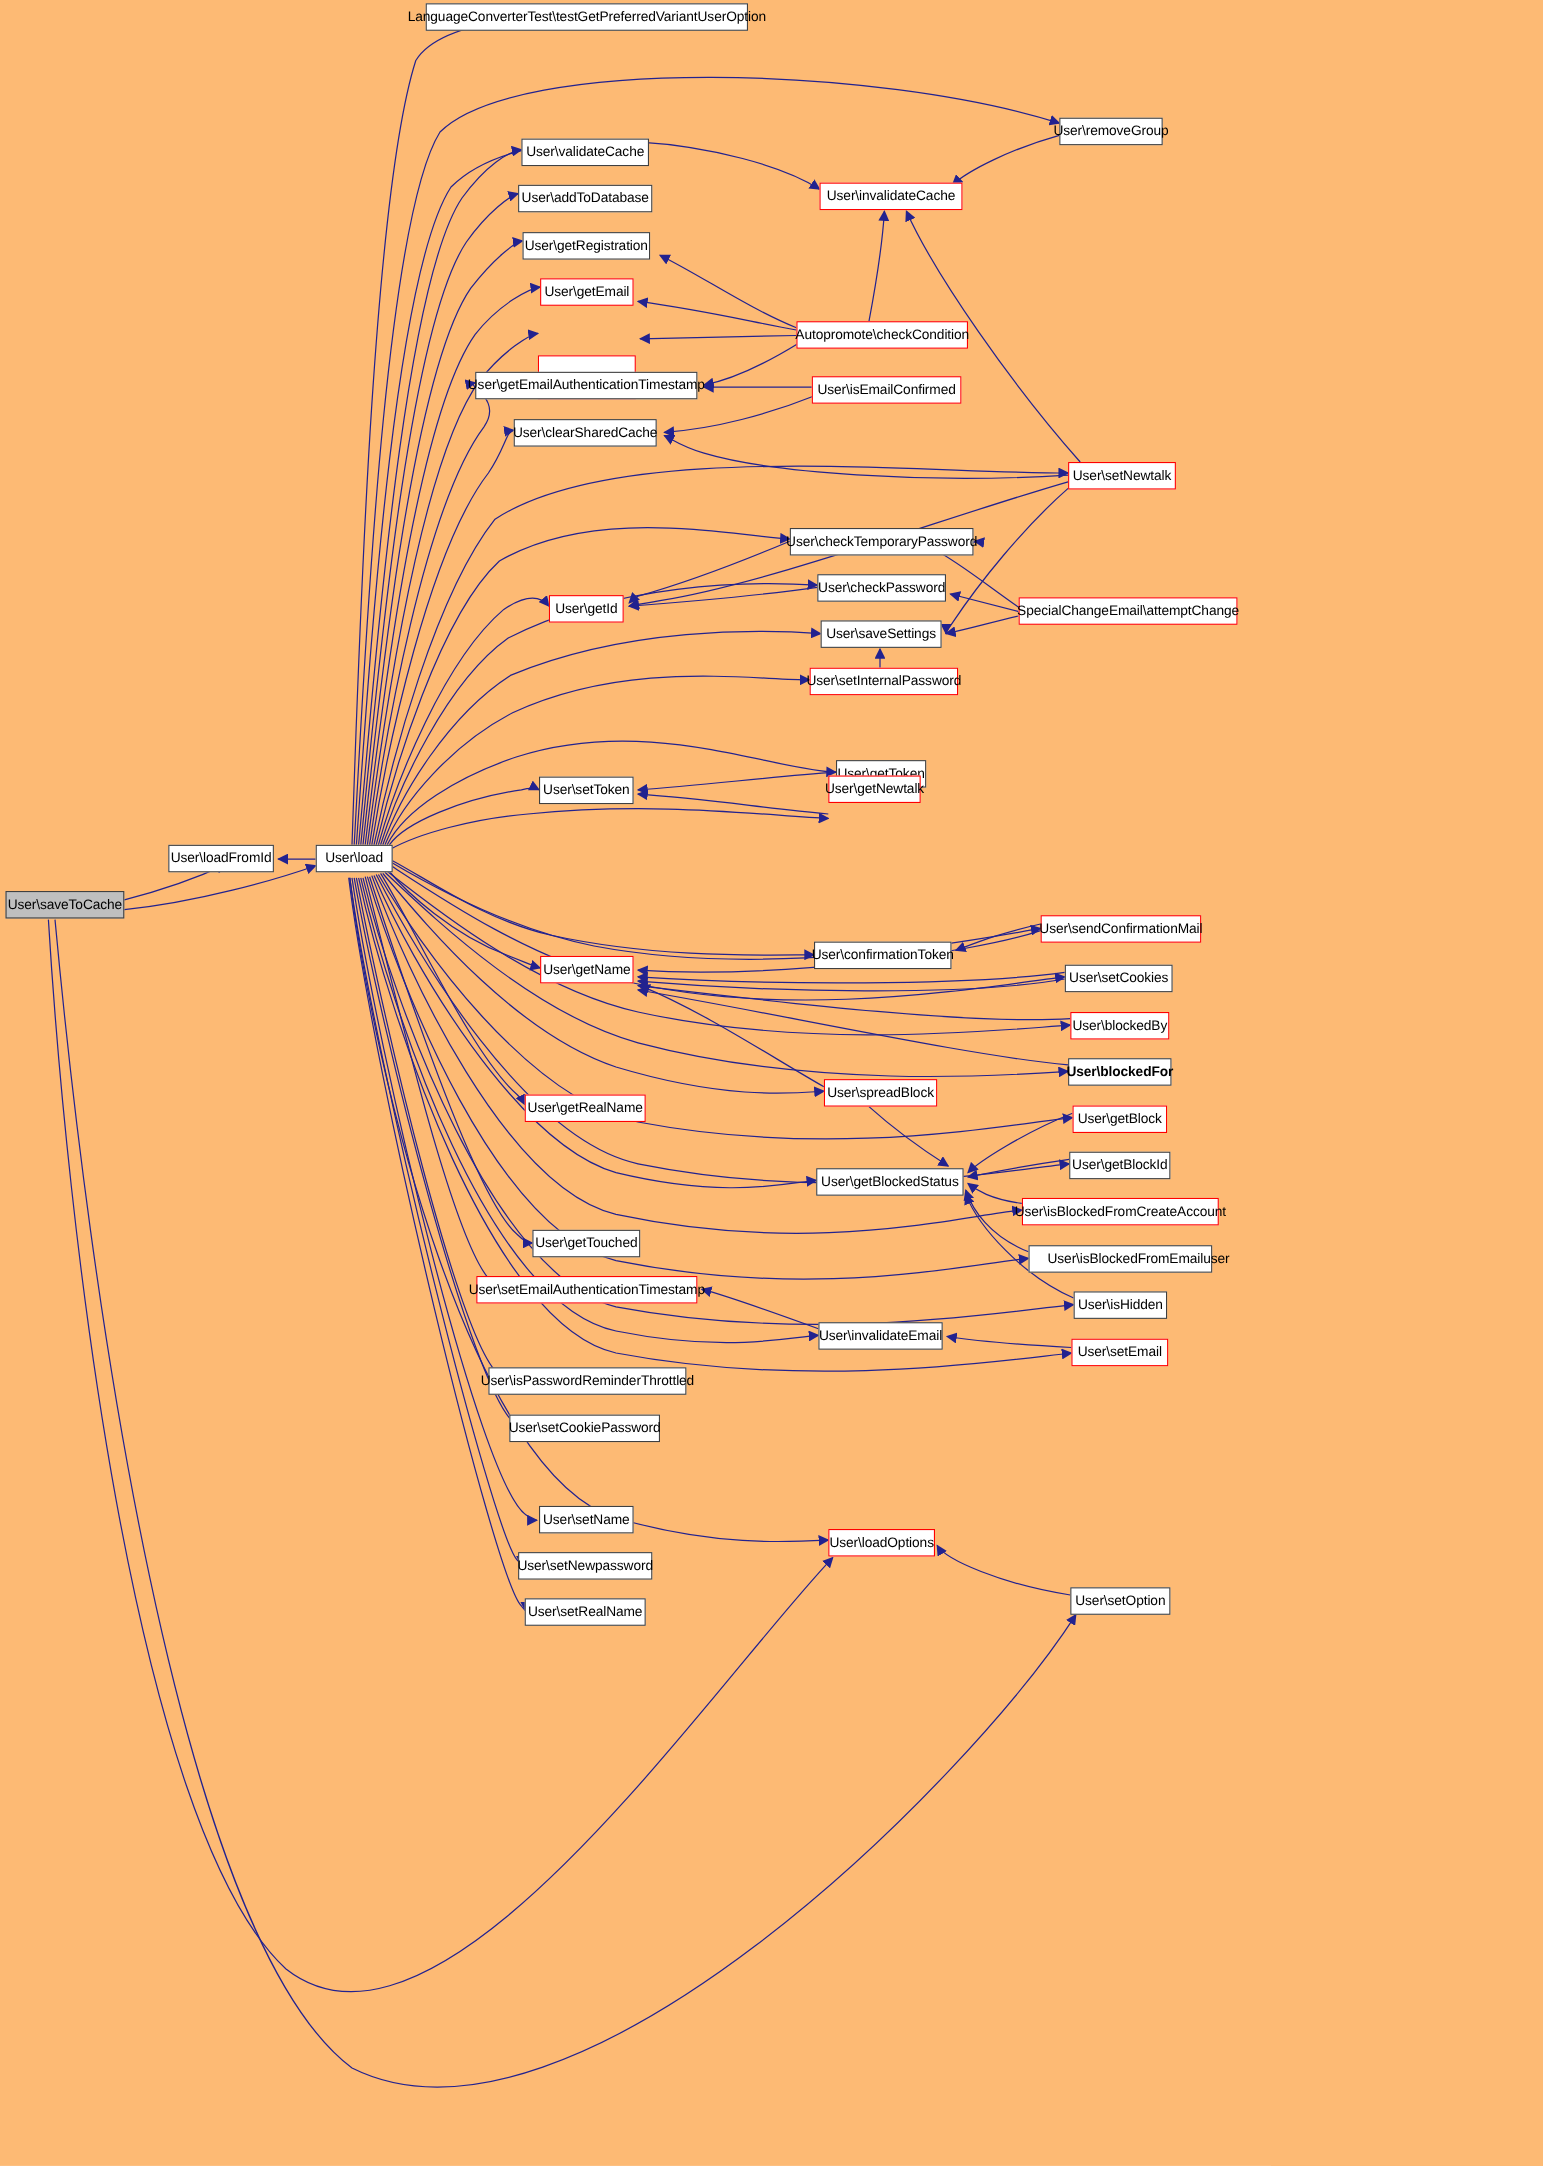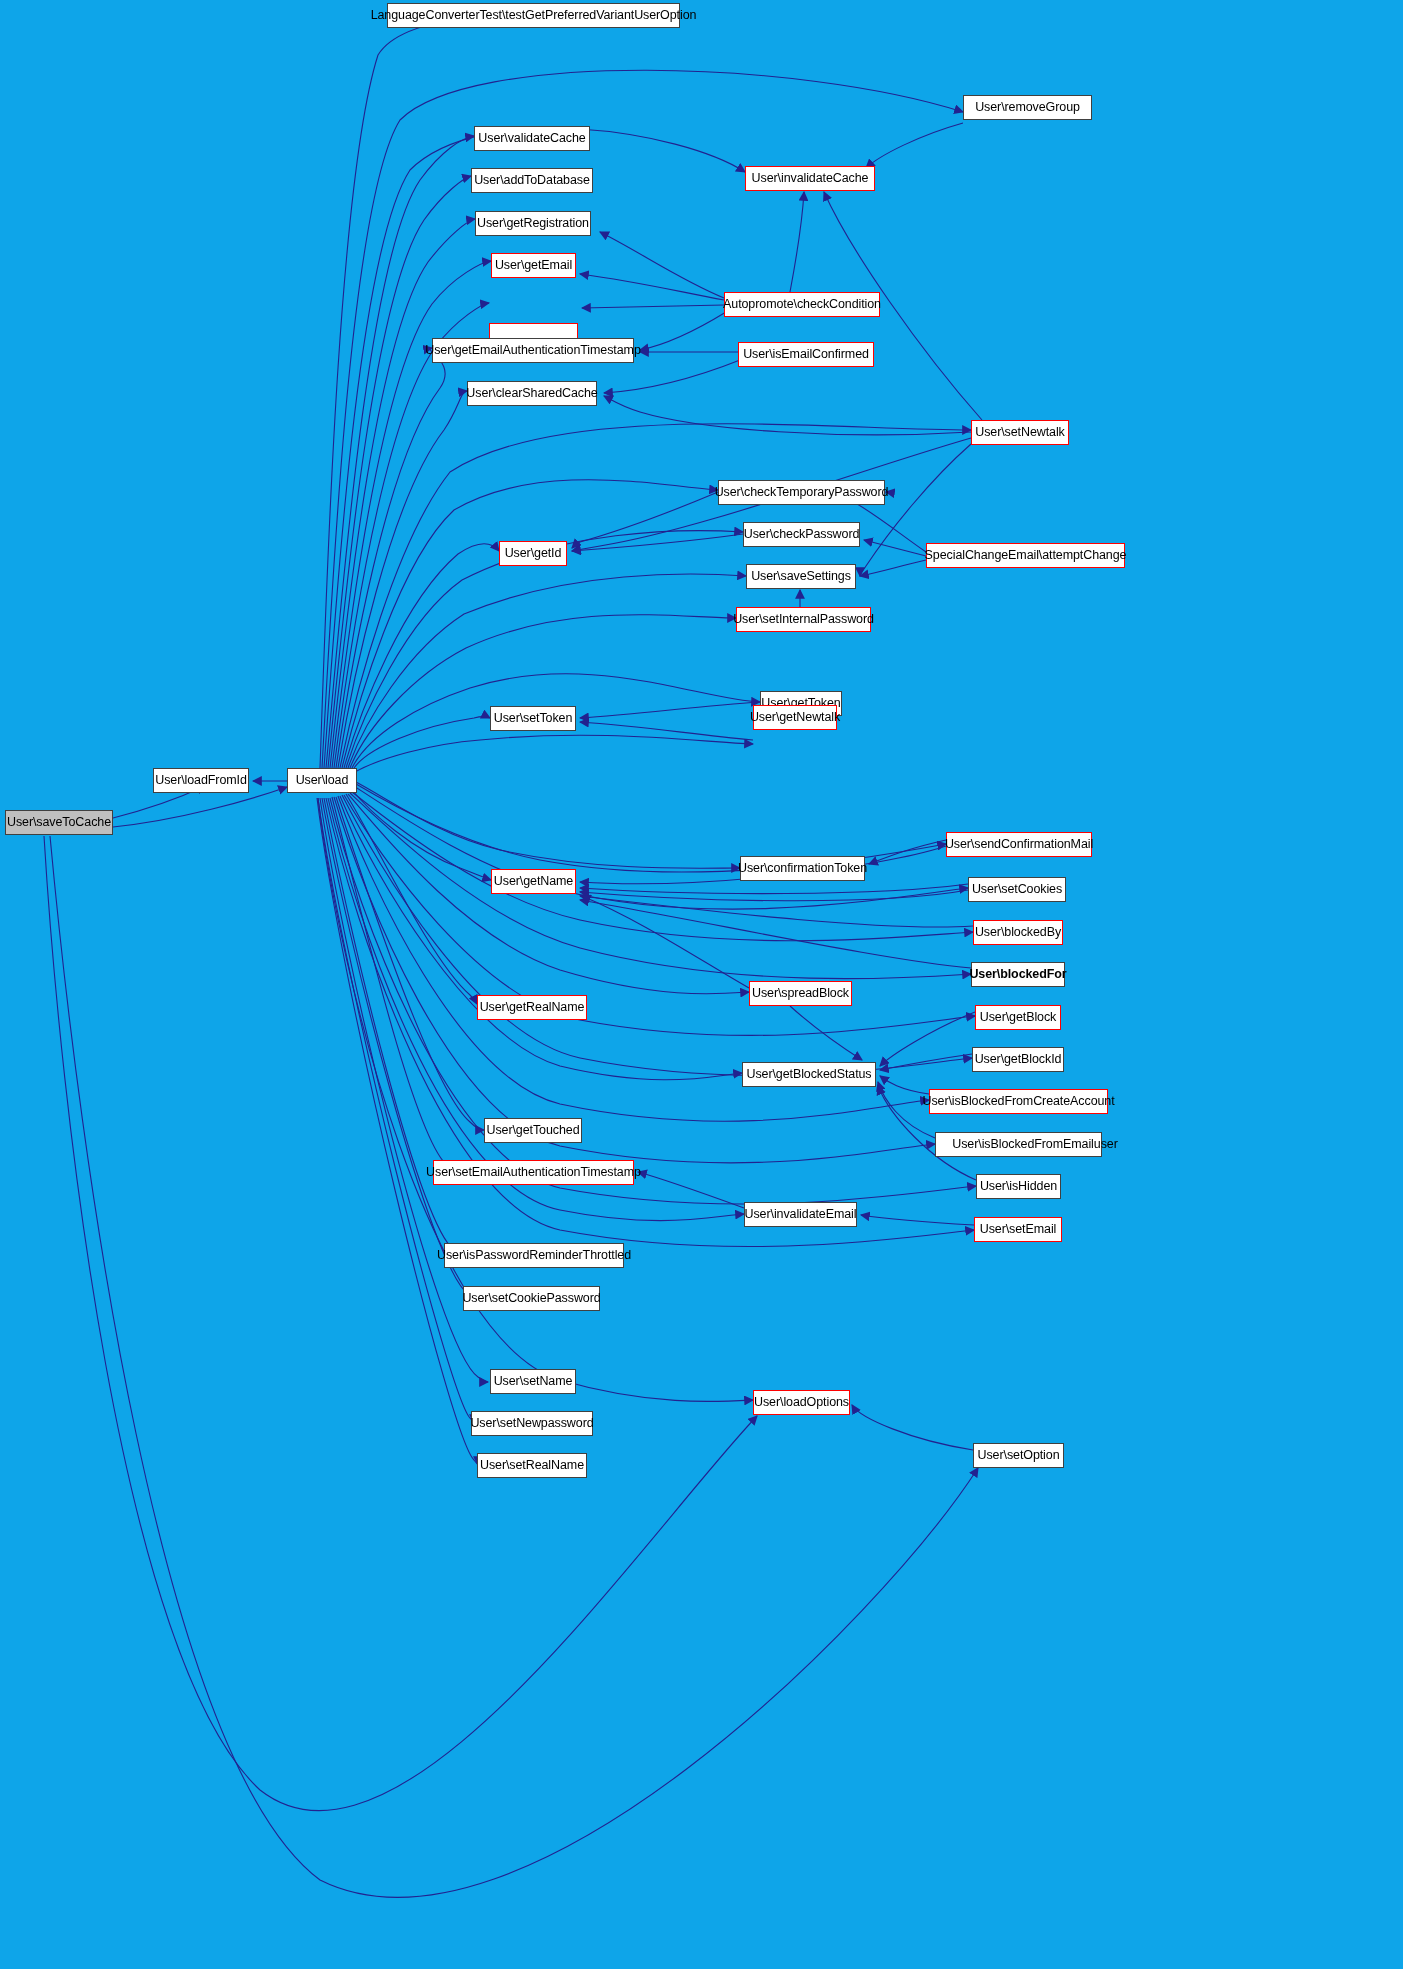--- a/index.html
+++ b/index.html
@@ -1,21 +1,21 @@
 <!DOCTYPE html>
 <html><head>
 <meta charset="utf-8">
 <title>Caller Graph</title>
 <style>
   html,body{margin:0;padding:0;background:#ffffff;}
   #canvas{
     position:relative;
     width:1403px;
     height:1969px;
-    background:#0ea5e9;
+    background:#fdba74;
     font-family:"Liberation Sans", sans-serif;
     overflow:hidden;
   }
   svg#edges{
     position:absolute;
     left:0; top:0;
     width:1403px; height:1969px;
     pointer-events:none;
   }
   .node{
@@ -132,21 +132,21 @@
         <path d="M 790,1006 C 810,1024 840,1046 862,1060" fill="none" stroke="#22228f" stroke-width="1.1" marker-end="url(#arrow)"></path>
         <path d="M 974,1225 C 920,1222 880,1218 861,1215" fill="none" stroke="#22228f" stroke-width="1.1" marker-end="url(#arrow)"></path>
         <path d="M 744,1208 C 700,1192 660,1178 638,1172" fill="none" stroke="#22228f" stroke-width="1.1" marker-end="url(#arrow)"></path>
         <path d="M 973,1450 C 910,1440 860,1418 852,1405" fill="none" stroke="#22228f" stroke-width="1.1" marker-end="url(#arrow)"></path>
       </g>
   </svg>
   <div id="node-layer">
       <div class="node" style="left: 387px; top: 3px; width: 293px; height: 25px;">
         <span class="node-label">LanguageConverterTest\testGetPreferredVariantUserOption</span>
       </div>
-      <div class="node" style="left: 963px; top: 95px; width: 129px; height: 25px;">
+      <div class="node" style="left: 963px; top: 107px; width: 94px; height: 25px;">
         <span class="node-label">User\removeGroup</span>
       </div>
       <div class="node" style="left: 474px; top: 126px; width: 116px; height: 25px;">
         <span class="node-label">User\validateCache</span>
       </div>
       <div class="node red" style="left: 745px; top: 166px; width: 130px; height: 25px;">
         <span class="node-label">User\invalidateCache</span>
       </div>
       <div class="node" style="left: 471px; top: 168px; width: 122px; height: 25px;">
         <span class="node-label">User\addToDatabase</span>

